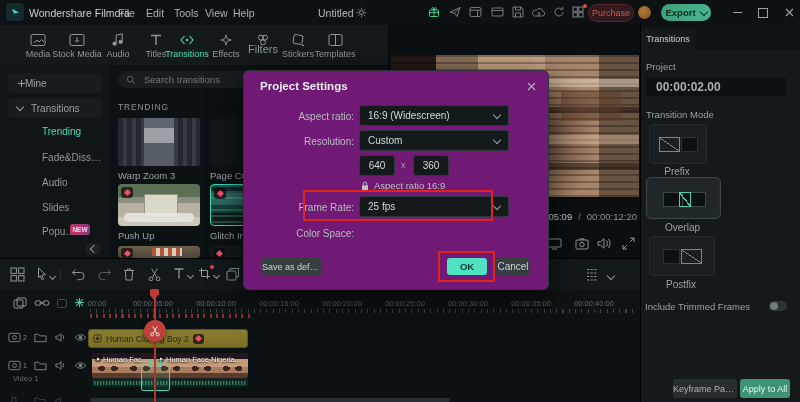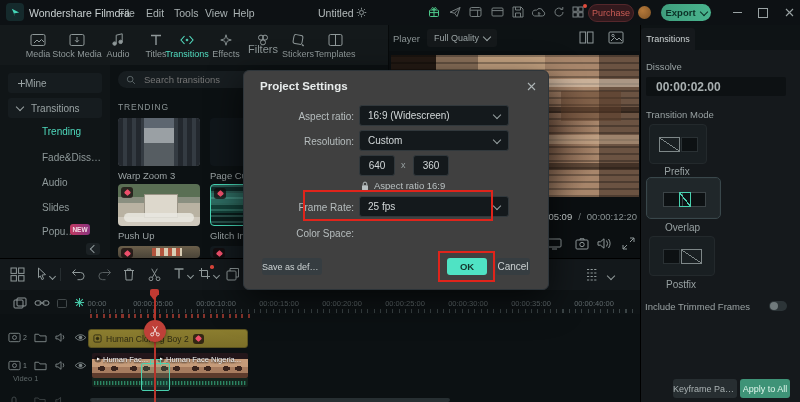--- a/index.html
+++ b/index.html
@@ -256,36 +256,20 @@
     <div class="r thumb" style="left:8px;top:181px;width:82px;height:12px;background:linear-gradient(180deg,#6b5f4a,#4a4438);">
       <div class="r gem" style="left:3px;top:2px;width:12px;height:10px;"></div>
       <div class="r" style="left:34px;top:2px;width:30px;height:8px;background:repeating-linear-gradient(90deg,#b2543d 0 4px,#d8cdb4 4px 8px);"></div>
     </div>
     <div class="r thumb" style="left:100px;top:181px;width:82px;height:12px;background:#131a1e;">
       <div class="r gem" style="left:3px;top:2px;width:12px;height:10px;"></div>
     </div>
   </div>
 
   <div class="r" style="left:388px;top:25px;width:252px;height:233px;background:#0b0f11;border-left:1px solid #070a0b;">
-    <div class="r" style="left:0;top:0;width:252px;height:26px;background:#0d1214;">
-      <span class="r txt" style="left:4px;top:8px;font-size:9.5px;color:#8b9495;">Player</span>
-      <div class="r" style="left:38px;top:4px;width:70px;height:18px;background:#15191b;border-radius:3px;display:flex;align-items:center;justify-content:space-between;padding:0 7px;box-sizing:border-box;">
-        <span class="txt" style="font-size:9px;color:#9aa3a4;">Full Quality</span>
-        <span class="caret" style="color:#9aa3a4;margin-top:-2px;"></span>
-      </div>
-      <svg class="r ic" style="left:190px;top:6px;" width="15" height="13" viewBox="0 0 15 13" fill="none" stroke="currentColor" stroke-width="1">
-          <rect x="1" y="1" width="5.6" height="11"></rect>
-          <rect x="8.4" y="1" width="5.6" height="11"></rect>
-        </svg>
-      <svg class="r ic" style="left:219px;top:6px;" width="16" height="13" viewBox="0 0 16 13" fill="none" stroke="currentColor" stroke-width="1">
-          <rect x="1" y="1" width="14" height="11" rx="1"></rect>
-          <circle cx="5" cy="4.5" r="1.2"></circle>
-          <path d="M3 10l3.5-3.5 2.5 2.5 2-2L14 10"></path>
-        </svg>
-    </div>
 
     <div class="r" style="left:2px;top:30px;width:248px;height:142px;overflow:hidden;background:
         linear-gradient(90deg,#241a14 0 18%, #8a705a 18% 35%, #c4a281 35% 62%, #a8866b 62% 84%, #6b5342 84%);">
       <div class="r" style="left:90px;top:10px;width:120px;height:132px;background:radial-gradient(70px 90px at 55% 55%, rgba(60,34,24,.55), transparent 75%);"></div>
       <div class="r" style="left:0;top:0;width:248px;height:142px;background:repeating-linear-gradient(180deg, rgba(0,0,0,.28) 0 2px, transparent 2px 7px);"></div>
       <div class="r" style="left:60px;top:24px;width:188px;height:8px;background:rgba(235,220,200,.5);"></div>
       <div class="r" style="left:20px;top:52px;width:228px;height:6px;background:rgba(30,18,12,.55);"></div>
       <div class="r" style="left:100px;top:80px;width:148px;height:9px;background:rgba(220,190,160,.45);"></div>
       <div class="r" style="left:40px;top:108px;width:208px;height:7px;background:rgba(25,15,10,.5);"></div>
       <div class="r" style="left:170px;top:36px;width:60px;height:30px;background:rgba(90,60,40,.5);"></div>
@@ -315,21 +299,21 @@
       </svg>
   </div>
 
   <div class="r" style="left:640px;top:25px;width:160px;height:377px;background:#15191c;border-left:1px solid #000;">
     <div class="r" style="left:0;top:0;width:160px;height:25px;background:#0e1315;">
       <div class="r" style="left:0;top:3px;width:54px;height:22px;background:#15191c;border-radius:3px 3px 0 0;display:flex;align-items:center;justify-content:center;">
         <span class="txt" style="font-size:9px;color:#cdd3d4;">Transitions</span>
       </div>
     </div>
 
-    <div class="r txt" style="left:5px;top:36px;font-size:9.5px;color:#98a1a2;">Dissolve</div>
+    <div class="r txt" style="left:5px;top:36px;font-size:9.5px;color:#98a1a2;">Project</div>
     <div class="r" style="left:5px;top:52px;width:140px;height:19px;background:#0d1113;border-radius:2px;display:flex;align-items:center;padding-left:10px;box-sizing:border-box;">
       <span class="txt" style="font-size:12px;color:#a9b0b1;font-weight:bold;">00:00:02.00</span>
     </div>
 
     <div class="r txt" style="left:5px;top:84px;font-size:9.5px;color:#98a1a2;">Transition Mode</div>
 
     <div class="r modebox" style="left:8px;top:99px;width:56px;height:38px;">
       <span style="position:relative;width:38px;height:15px;display:block;">
         <span style="position:absolute;left:0;top:0;width:19px;height:13px;border:1px solid #7e8788;background:linear-gradient(to top right, transparent 48%, #7e8788 48% 52%, transparent 52%);"></span>
         <span style="position:absolute;left:22px;top:0;width:15px;height:13px;border:1px solid #2a3134;background:#0d1113;"></span>
@@ -551,21 +535,21 @@
     </div>
     <div class="r chip" style="left:144px;top:61px;width:22px;height:22px;border-radius:50%;background:#bf4038;z-index:41;box-shadow:0 1px 4px rgba(0,0,0,.5);">
       <svg width="12" height="12" viewBox="0 0 16 16" fill="none" stroke="#f3e3e1" stroke-width="1.3">
           <circle cx="4.2" cy="12.6" r="2"></circle>
           <circle cx="11.8" cy="12.6" r="2"></circle>
           <path d="M5.6 11.3 11 1.8M10.4 11.3 5 1.8"></path>
         </svg>
     </div>
   </div>
 
-  <div class="r" style="left:243px;top:70px;width:304px;height:218px;background:#404040;border:1px solid #2e353a;border-radius:6px;box-shadow:0 10px 34px rgba(0,0,0,.65);z-index:50;">
+  <div class="r" style="left:243px;top:70px;width:304px;height:218px;background:#701a75;border:1px solid #2e353a;border-radius:6px;box-shadow:0 10px 34px rgba(0,0,0,.65);z-index:50;">
     <div class="r txt" style="left:16px;top:9px;font-size:11.5px;font-weight:bold;color:#e8ecec;">Project Settings</div>
     <div class="r" style="left:278px;top:6px;width:18px;height:18px;display:flex;align-items:center;justify-content:center;">
       <svg width="9" height="9" viewBox="0 0 9 9" stroke="#aeb5b6" stroke-width="1.1">
           <path d="M1 1 8 8M8 1 1 8"></path>
         </svg>
     </div>
 
     <div class="r dlg-row-label txt" style="left:40px;top:40px;width:70px;">Aspect ratio:</div>
     <div class="r dd" style="left:115px;top:34px;width:132px;height:19px;">
       <span class="txt">16:9 (Widescreen)</span>

